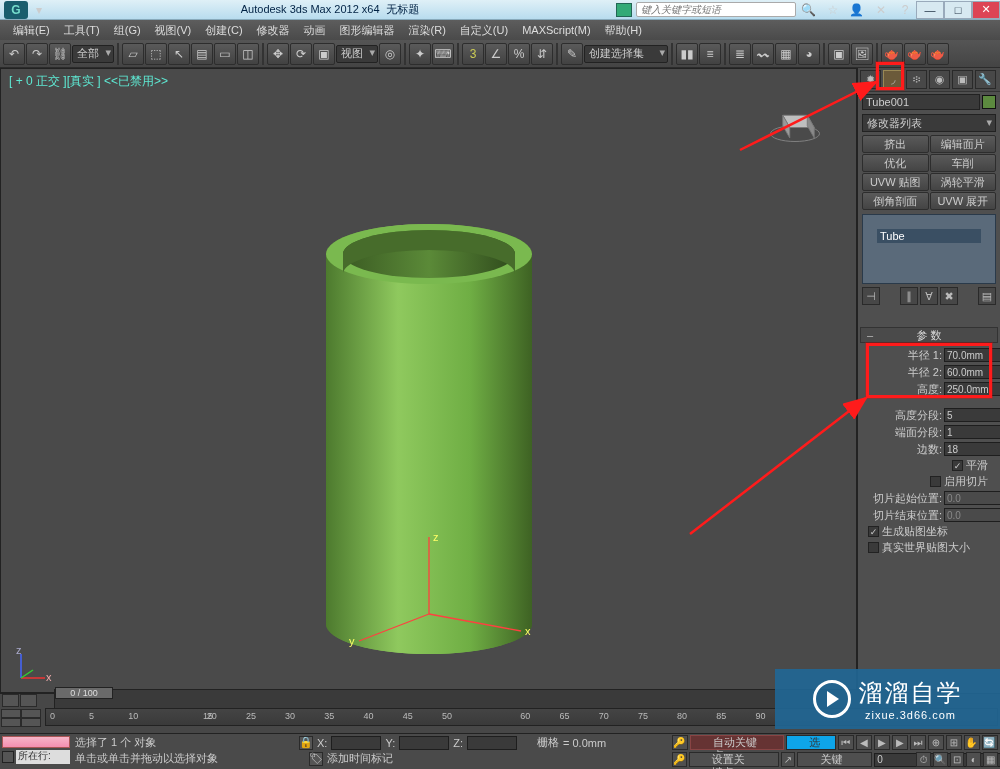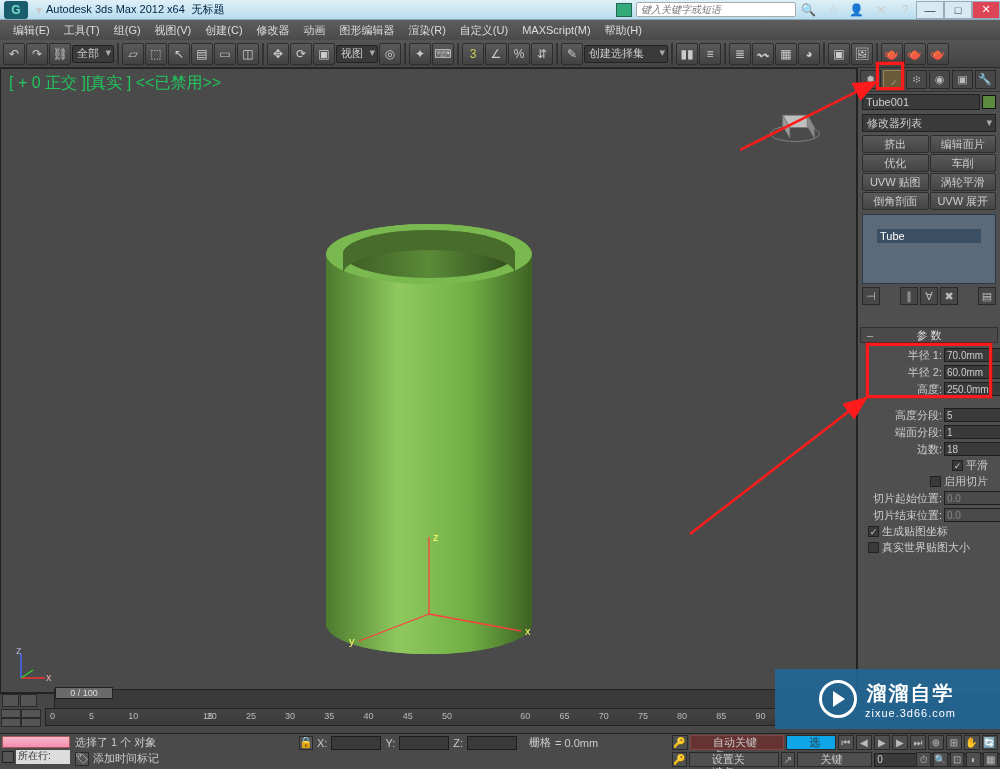--- a/index.html
+++ b/index.html
@@ -1,38 +1,38 @@
 <!DOCTYPE html>
 <html><head>
 <meta charset="utf-8">
 <style>
   *{box-sizing:border-box;margin:0;padding:0;font-family:"Microsoft YaHei",SimSun,sans-serif;font-size:11px;user-select:none}
   body{width:1000px;height:769px;background:#555;overflow:hidden;position:relative}
   
   .title-bar{height:20px;background:linear-gradient(#dff0f7,#b8dcee);display:flex;align-items:center;border-bottom:1px solid #8ab}
   .title-bar .logo{width:24px;height:18px;background:#1a5d6d;border-radius:3px;margin:0 4px;display:flex;align-items:center;justify-content:center;color:#7dc;font-weight:bold;font-size:12px}
-  .title-bar .title{flex:1;text-align:left;color:#024;font-size:12px}
+  .title-bar .title{flex:1;text-align:center;color:#024;font-size:12px}
   .title-bar .search{width:160px;height:15px;background:#fff;border:1px solid #aaa;border-radius:2px;color:#777;font-style:italic;padding-left:4px;line-height:13px;font-size:10px}
   .title-bar .newico{width:16px;height:14px;margin:0 2px;background:#3a7;position:relative;border:1px solid #265}
   .title-bar .win-btns{display:flex;margin-left:auto}
   .title-bar .wb{width:28px;height:18px;background:#d7e9f1;border:1px solid #9ab;display:flex;align-items:center;justify-content:center;color:#234;font-size:11px}
   .title-bar .wb.close{background:#d45;color:#fff}
   
   .menu-bar{height:20px;background:linear-gradient(#5d5d5d,#4a4a4a);display:flex;align-items:center;padding-left:6px;color:#ddd;font-size:12px}
   .menu-bar span{padding:0 7px;cursor:default}
   
   .main-tb{height:28px;background:linear-gradient(#555,#444);display:flex;align-items:center;gap:1px;padding:0 3px;border-bottom:1px solid #2b2b2b}
   .tbtn{width:22px;height:22px;background:linear-gradient(#5a5a5a,#424242);border:1px solid #2d2d2d;border-radius:2px;display:flex;align-items:center;justify-content:center;color:#ccc;font-size:12px}
   .tdrop{height:18px;background:#3a3a3a;border:1px solid #222;color:#ccc;padding:0 14px 0 4px;position:relative;border-radius:2px}
   .tdrop::after{content:"▾";position:absolute;right:2px;top:0px;color:#aaa}
   .sep{width:2px;height:22px;background:#333;margin:0 2px}
   
   .central{position:absolute;left:0;top:68px;right:0;bottom:76px;display:flex}
   .viewport{flex:1;background:#4a4a4a;position:relative;border:1px solid #222}
-  .vp-label{position:absolute;left:8px;top:4px;color:#22c55e;font-size:16px}
+  .vp-label{position:absolute;left:8px;top:4px;color:#5eead4;font-size:12px}
   .viewcube{position:absolute;right:26px;top:24px;width:70px;height:55px;}
   .viewcube svg{width:100%;height:100%}
   .axis-gizmo-small{position:absolute;left:12px;bottom:6px}
   
   .cmd{width:143px;background:#4f4f4f;border-left:1px solid #222;display:flex;flex-direction:column}
   .cmd-tabs{height:24px;display:flex;align-items:center;gap:2px;padding:2px;background:#4a4a4a;border-bottom:1px solid #333}
   .ctab{width:21px;height:19px;background:#484848;border:1px solid #2a2a2a;display:flex;align-items:center;justify-content:center;color:#bbb}
   .ctab.active{background:#6b5a3a;border-color:#998855}
   .name-row{display:flex;align-items:center;height:20px;padding:2px 4px;gap:2px}
   .name-row .swatch{width:14px;height:14px;background:#5c8a3f;border:1px solid #111}
@@ -84,21 +84,21 @@
   .sm-row .lock{width:14px;height:14px;background:#555;border:1px solid #2a2a2a;display:flex;align-items:center;justify-content:center}
   .status-right{width:330px;display:flex;flex-direction:column}
   .sr-row{display:flex;align-items:center;height:17px;gap:2px;padding:0 2px;color:#ccc}
   .sbtn2{width:18px;height:15px;background:#4f4f4f;border:1px solid #2a2a2a;display:flex;align-items:center;justify-content:center;color:#bbb;font-size:10px}
   .akey{height:15px;background:#4f4f4f;border:1px solid #2a2a2a;color:#ccc;padding:0 22px;font-size:11px;line-height:13px}
   
   .wm{position:absolute;right:0;bottom:40px;width:225px;height:60px;background:rgba(33,102,148,.92);display:flex;align-items:center;justify-content:center;gap:8px;color:#fff}
   .wm .play{width:38px;height:38px;border:3px solid #fff;border-radius:50%;display:flex;align-items:center;justify-content:center}
   .wm .play::after{content:"";border-left:12px solid #fff;border-top:8px solid transparent;border-bottom:8px solid transparent;margin-left:3px}
   .wm .txt{display:flex;flex-direction:column;align-items:center}
-  .wm .big{font-size:20px;font-weight:bold;letter-spacing:2px}
+  .wm .big{font-size:24px;font-weight:normal;letter-spacing:2px}
   .wm .small{font-size:11px;letter-spacing:1px}
 </style>
 </head>
 <body>
 
 <div class="title-bar">
   <div class="logo">G</div>
   <div class="tbtn" style="width:14px;height:14px;border:none;background:none">▾</div>
   <div class="title">
     <span>Autodesk 3ds Max  2012 x64</span>&nbsp;&nbsp;<span>无标题</span>
@@ -407,24 +407,25 @@
   <div class="status-mid">
     <div class="sm-row">
       <span style="width:220px">选择了 1 个 对象</span>
       <div class="lock">🔒</div>
       <span>X:</span>
         <div class="field"></div>
       <span>Y:</span>
         <div class="field"></div>
       <span>Z:</span>
         <div class="field"></div>
-      <span style="margin-left:8px">栅格</span>
+      <span style="margin-left:16px">栅格</span>
       <span>= 0.0mm</span>
     </div>
     <div class="sm-row">
+      <span style="width:230px">单击或单击并拖动以选择对象</span>
       <div class="lock">🏷</div>
       <span>添加时间标记</span>
     </div>
   </div>
   <div class="status-right">
     <div class="sr-row">
       <div class="sbtn2">🔑</div>
       <div class="akey" style="background:#633;border-color:#844">自动关键点</div>
       <div class="akey" style="background:#0ea5e9;color:#333;width:50px;overflow:hidden">选定对</div>
       <div class="sbtn2">⏮</div>

